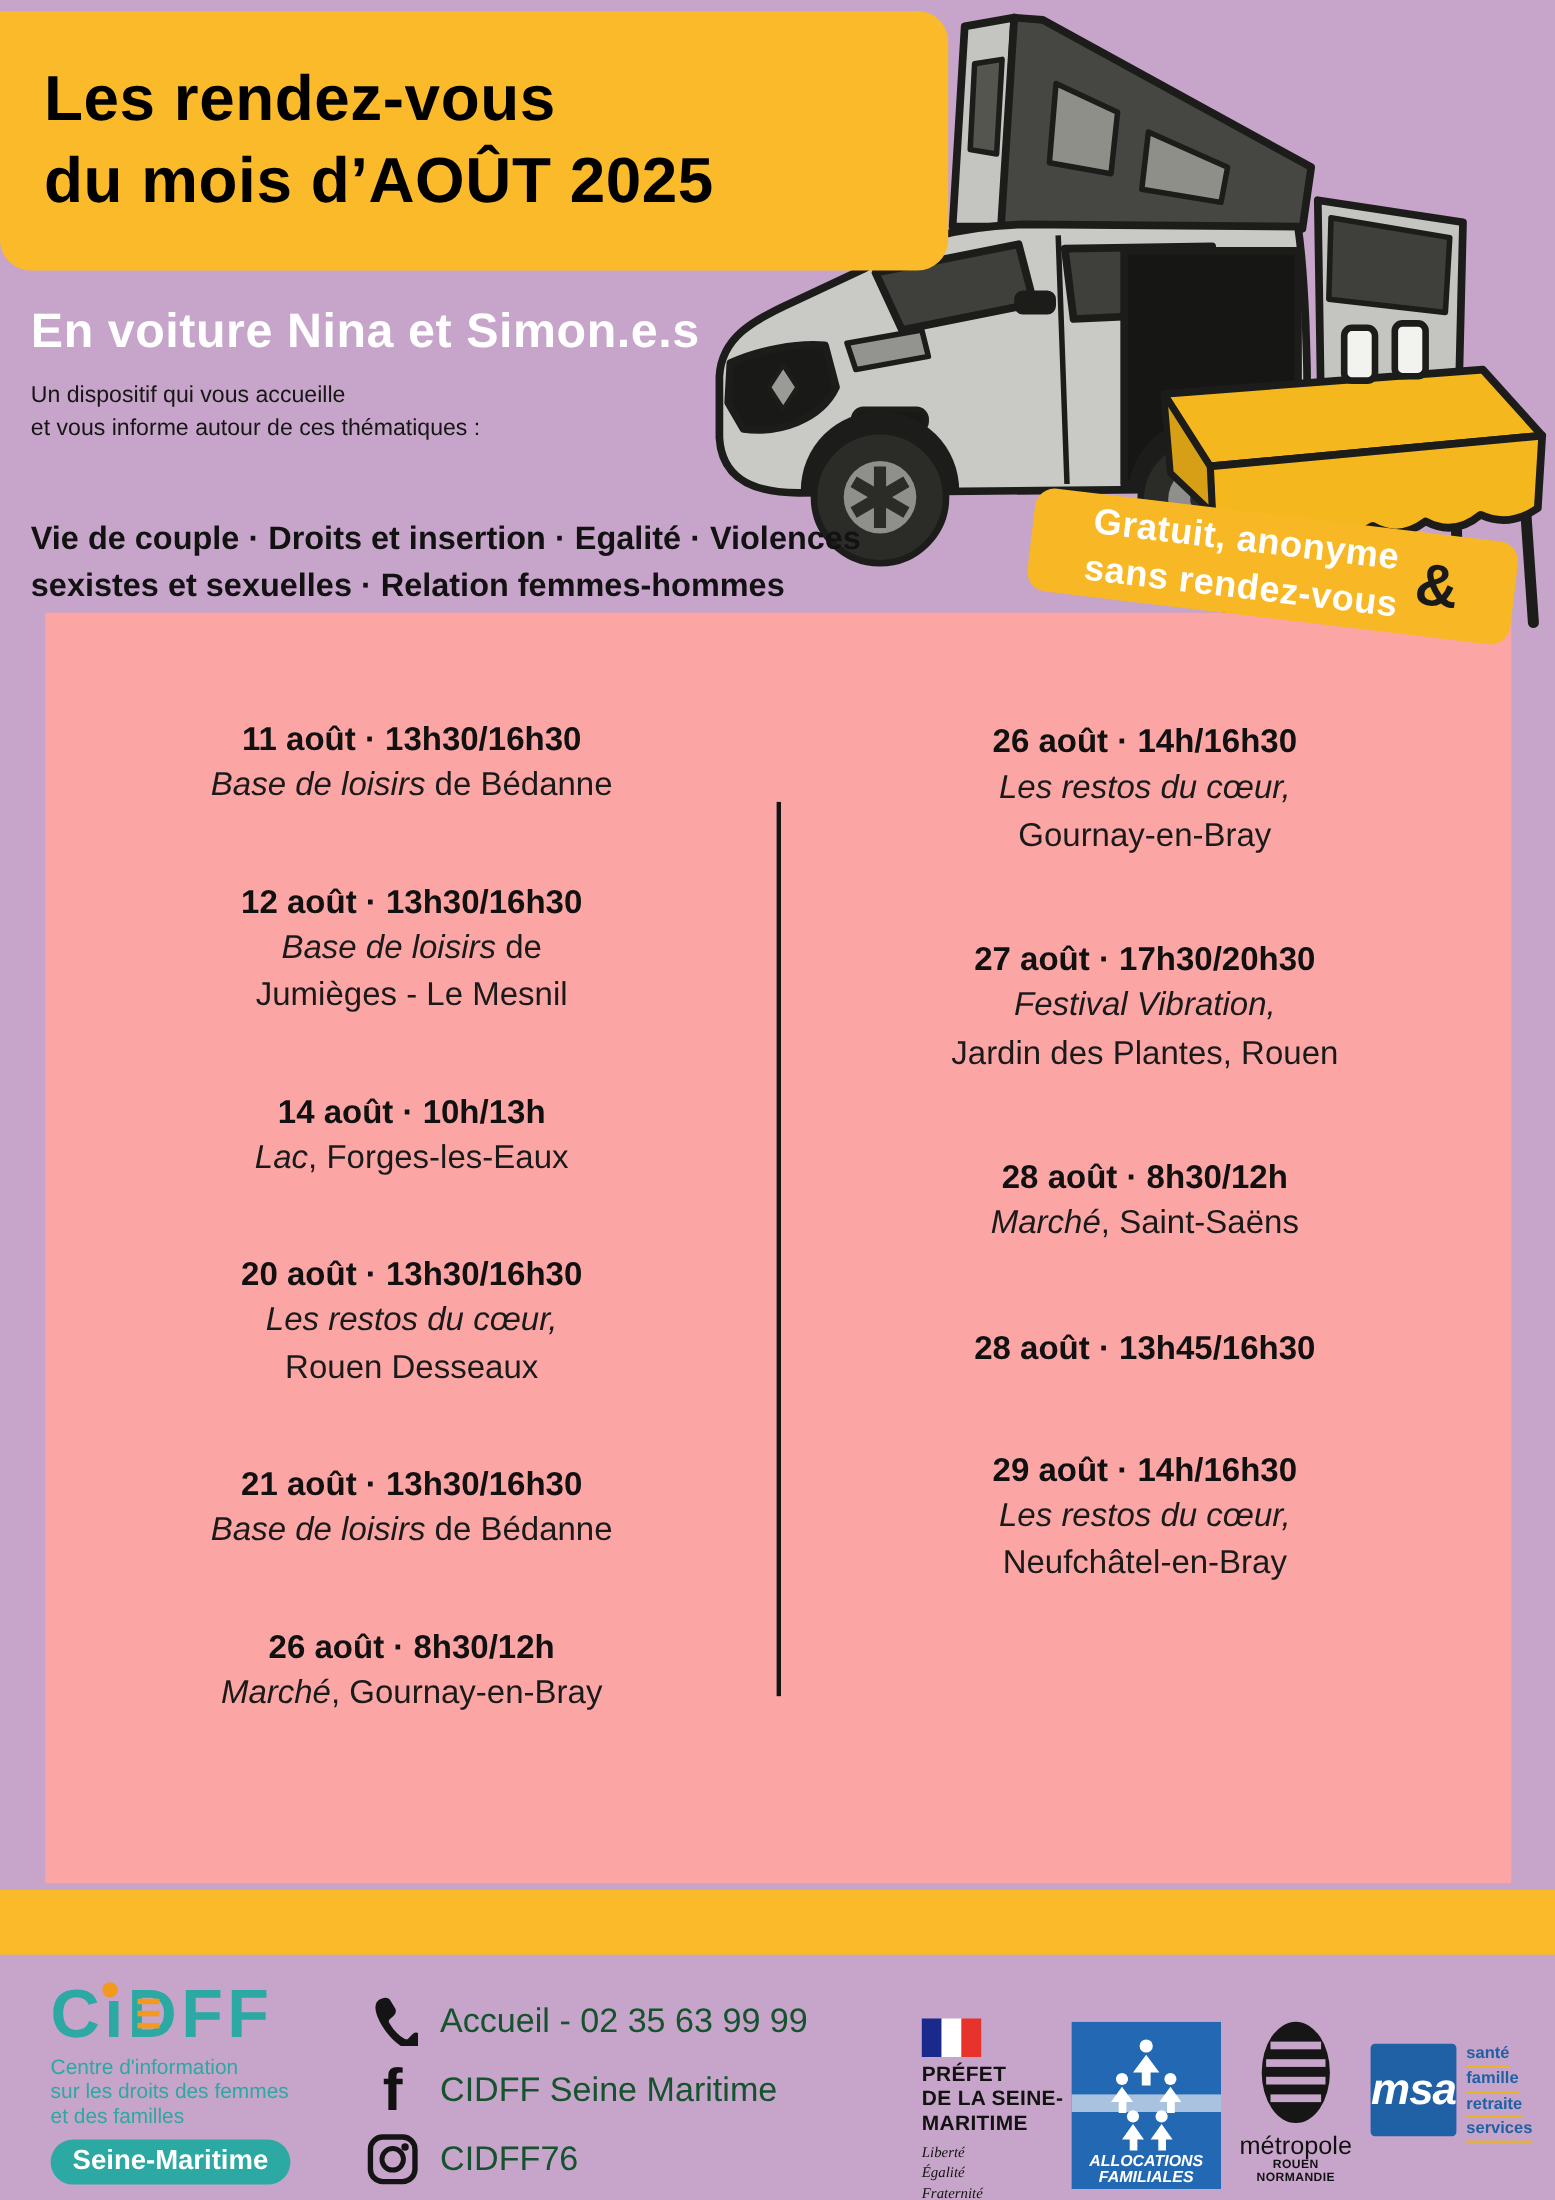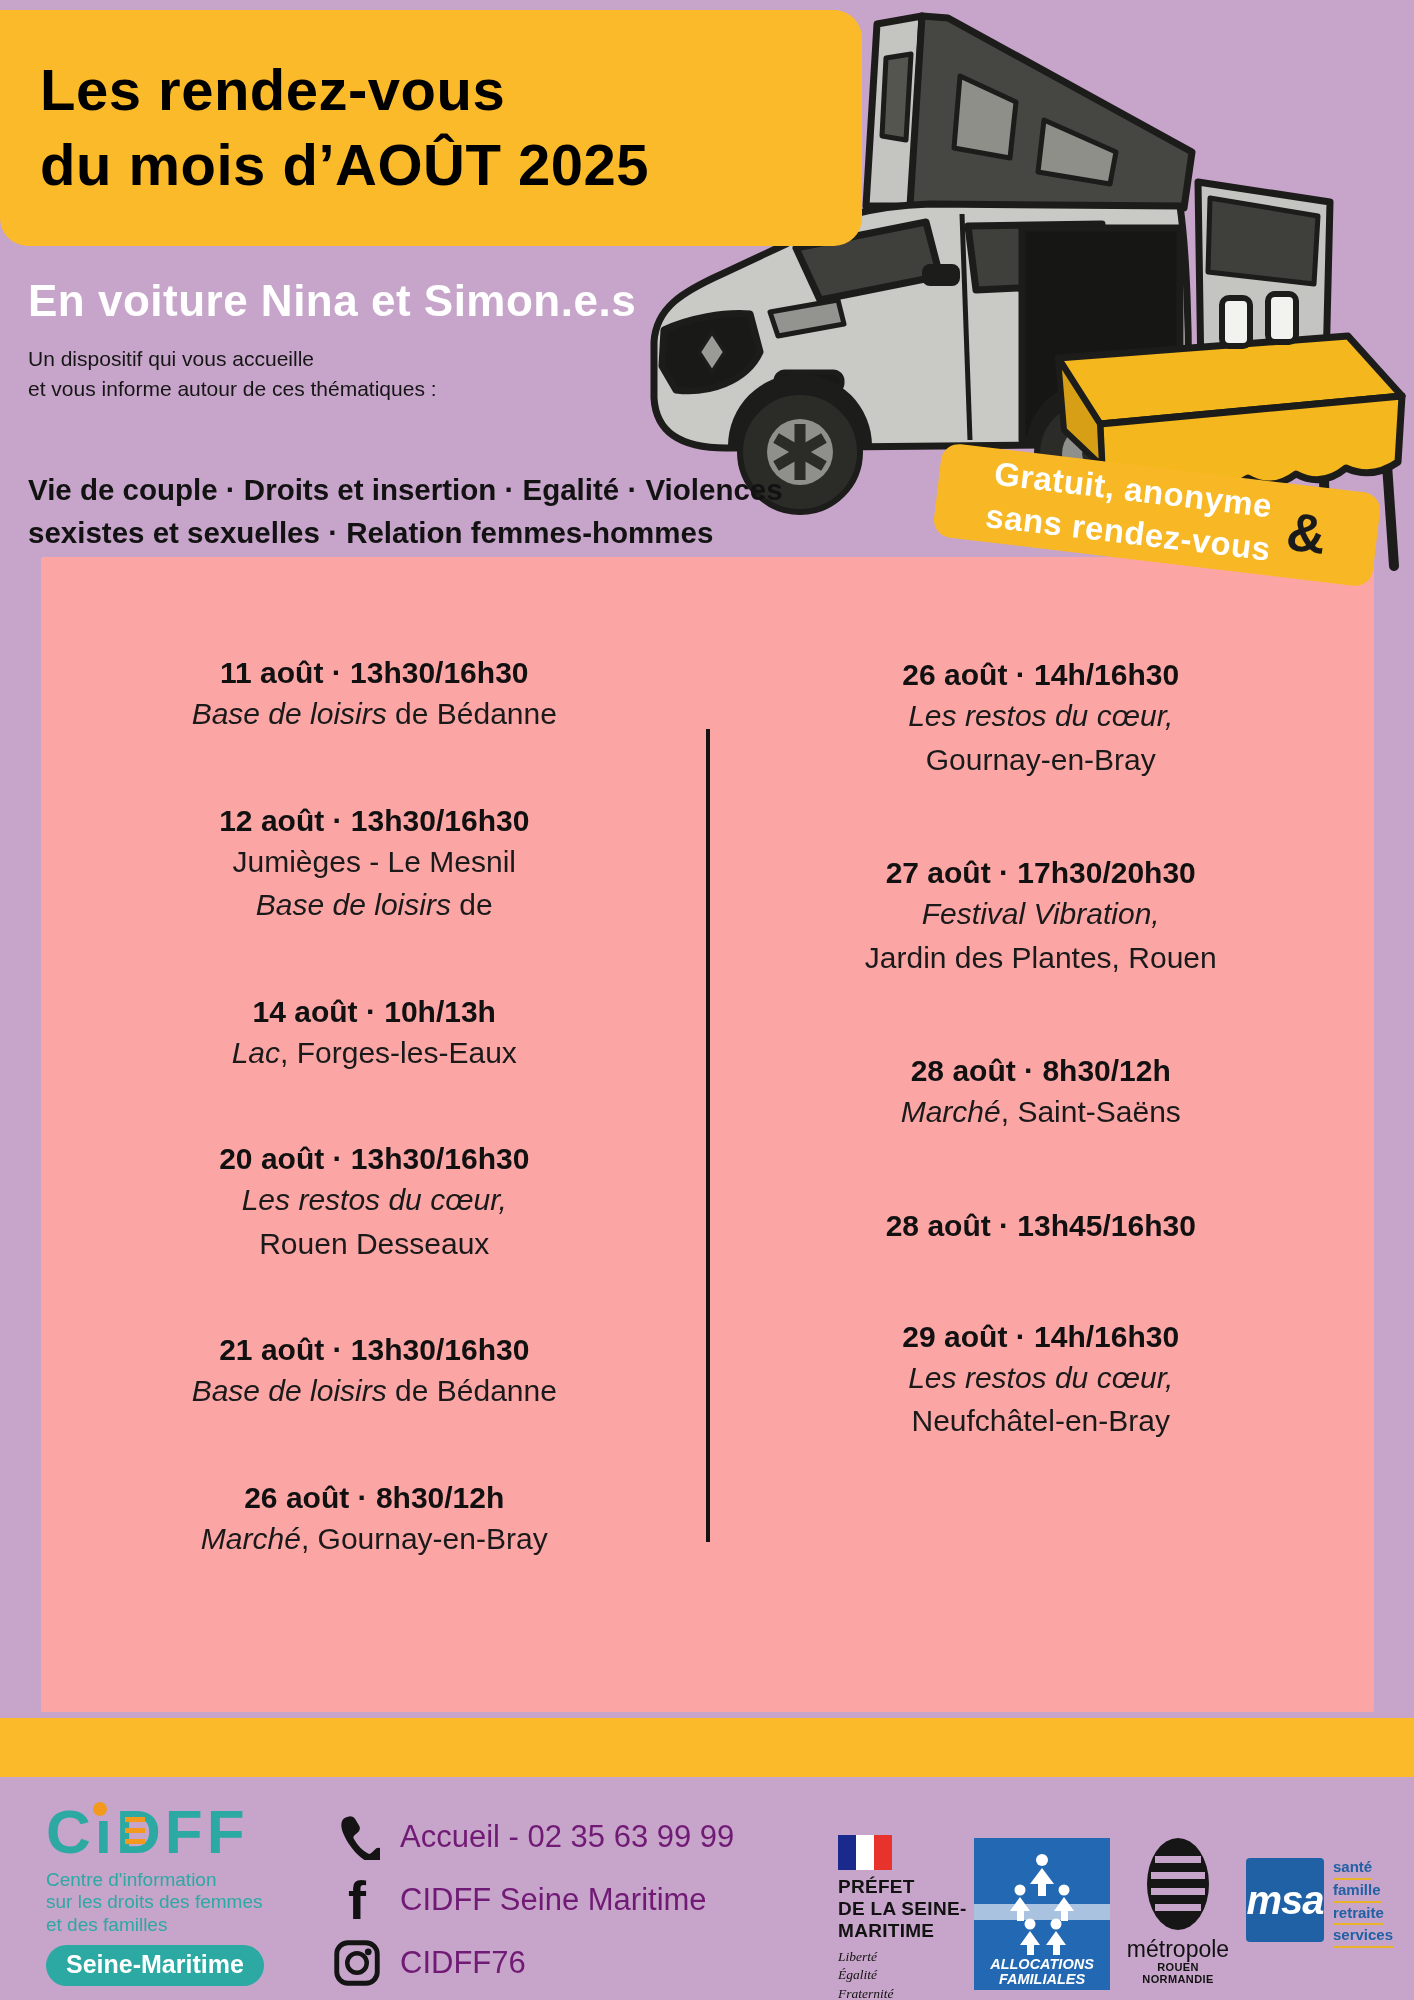--- a/index.html
+++ b/index.html
@@ -42,21 +42,21 @@
   .cidff-dot{position:absolute;left:47px;top:1px;width:14px;height:14px;border-radius:50%;background:#f39a1e;}
   .cidff-bars{position:absolute;left:79px;top:16px;width:20px;}
   .cidff-bars span{display:block;height:5px;margin-bottom:6px;background:#f39a1e;}
   .cidff-desc{margin-top:8px;color:#2ba9a2;font-size:19px;line-height:1.18;}
   .cidff-pill{display:inline-block;margin-top:9px;background:#2ba9a2;color:#ffffff;font-size:25px;font-weight:700;padding:5px 20px 7px;border-radius:22px;}
 
   .contact-block{position:absolute;left:332px;top:34px;display:flex;flex-direction:column;gap:11px;}
   .contact-row{display:flex;align-items:center;gap:18px;height:52px;}
   .contact-icon{width:50px;display:flex;justify-content:center;align-items:center;}
   .fb-glyph{font-size:54px;font-weight:700;color:#111;line-height:1;}
-  .contact-text{font-size:31px;color:#701a75;}
+  .contact-text{font-size:31px;color:#14532d;}
 
   .prefet-block{position:absolute;left:838px;top:58px;width:135px;}
   .flag{display:flex;width:54px;height:35px;margin-bottom:6px;}
   .flag span{flex:1;}
   .prefet-lines{font-size:19px;font-weight:700;color:#121212;line-height:1.16;letter-spacing:.3px;}
   .prefet-motto{margin-top:6px;font-family:"Liberation Serif","DejaVu Serif",serif;font-style:italic;font-size:13.5px;color:#121212;line-height:1.35;}
 
   .caf-block{position:absolute;left:974px;top:61px;}
   .metropole-block{position:absolute;left:1120px;top:59px;width:116px;text-align:center;}
   .metropole-name{font-size:23px;color:#111;margin-top:2px;line-height:1;}
@@ -155,22 +155,22 @@
       <div class="col col-left" id="col-left">
           <div class="event">
             <div class="event-date">11 août · 13h30/16h30</div>
             <div class="event-location">
               <div><em>Base de loisirs</em><span> de Bédanne</span></div>
             </div>
           </div>
           <div class="event">
             <div class="event-date">12 août · 13h30/16h30</div>
             <div class="event-location">
+              <div><em>Base de loisirs</em><span> de</span></div>
               <div><span>Jumièges - Le Mesnil</span></div>
-              <div><em>Base de loisirs</em><span> de</span></div>
             </div>
           </div>
           <div class="event">
             <div class="event-date">14 août · 10h/13h</div>
             <div class="event-location">
               <div><em>Lac</em><span>, Forges-les-Eaux</span></div>
             </div>
           </div>
           <div class="event">
             <div class="event-date">20 août · 13h30/16h30</div>

